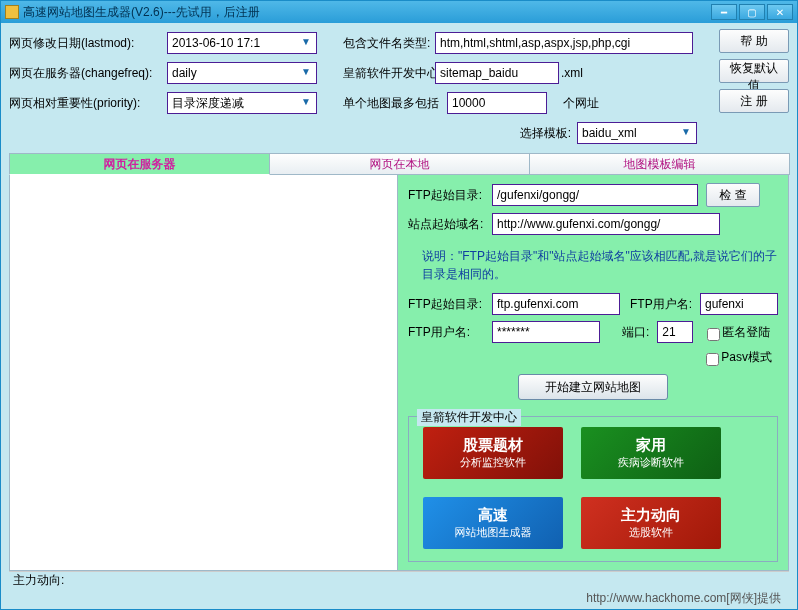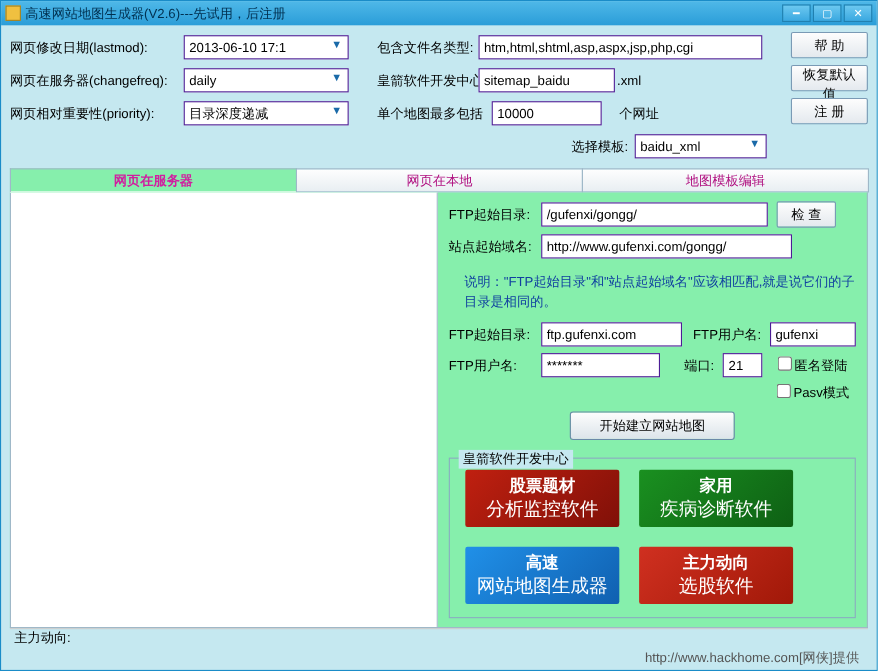--- a/index.html
+++ b/index.html
@@ -28,29 +28,29 @@
 .tab.active { color: #d020a0; font-weight: bold; background: #86efac; border-bottom: 1px solid #fff; z-index: 2; }
 .tab.t2 { color: #b01080; }
 .tab.t3 { color: #b01080; }
 .tabbody { flex: 1; display: flex; border: 1px solid #9fb8c8; border-top: none; background: #86efac; }
 .leftpane { width: 402px; background: #fff; border-right: 1px solid #9fb8c8; display: flex; flex-direction: column; }
 .leftlist { flex: 1; }
 .leftfoot { height: 18px; border-top: 1px solid #ccc; padding-left: 4px; display: flex; align-items: center; background: #c5e8f0; }
 .rightpane { flex: 1; padding: 8px 10px; display: flex; flex-direction: column; }
 .rrow { display: flex; align-items: center; margin-bottom: 6px; gap: 4px; }
 .note { color: #1040a0; line-height: 1.5; margin: 6px 0 10px 14px; }
-.chk { display: flex; align-items: flex-start; gap: 2px; }
+.chk { display: flex; align-items: flex-end; gap: 2px; }
 .chk input { width: 13px; height: 13px; }
 .bigbtn { border: 1px solid #6a8aa8; background: linear-gradient(#fdfdfd,#dce4ea); height: 26px; width: 150px; cursor: pointer; border-radius: 3px; }
 .group { border: 1px solid #8aacc0; margin-top: 10px; padding: 10px 14px 12px 14px; position: relative; }
 .group-title { position: absolute; top: -8px; left: 8px; background: #c5e8f0; padding: 0 4px; }
 .promos { display: flex; flex-wrap: wrap; gap: 18px; }
 .promo { width: 140px; height: 52px; color: #fff; display: flex; flex-direction: column; align-items: center; justify-content: center; cursor: pointer; border-radius: 2px; }
 .promo .p1 { font-size: 15px; font-weight: bold; }
-.promo .p2 { font-size: 17px; }
+.promo .p2 { font-size: 11px; }
 .promo.red1 { background: linear-gradient(135deg,#c02010,#801008); }
 .promo.green { background: linear-gradient(135deg,#1a9020,#0e6014); }
 .promo.blue { background: linear-gradient(135deg,#2090e8,#1060b0); }
 .promo.red2 { background: linear-gradient(135deg,#d03020,#a01808); }
 .footer { height: 18px; display: flex; align-items: center; justify-content: flex-end; padding-right: 8px; color: #555; }
 .suffix { margin-left: 2px; }
 </style>
 </head>
 <body>
 

